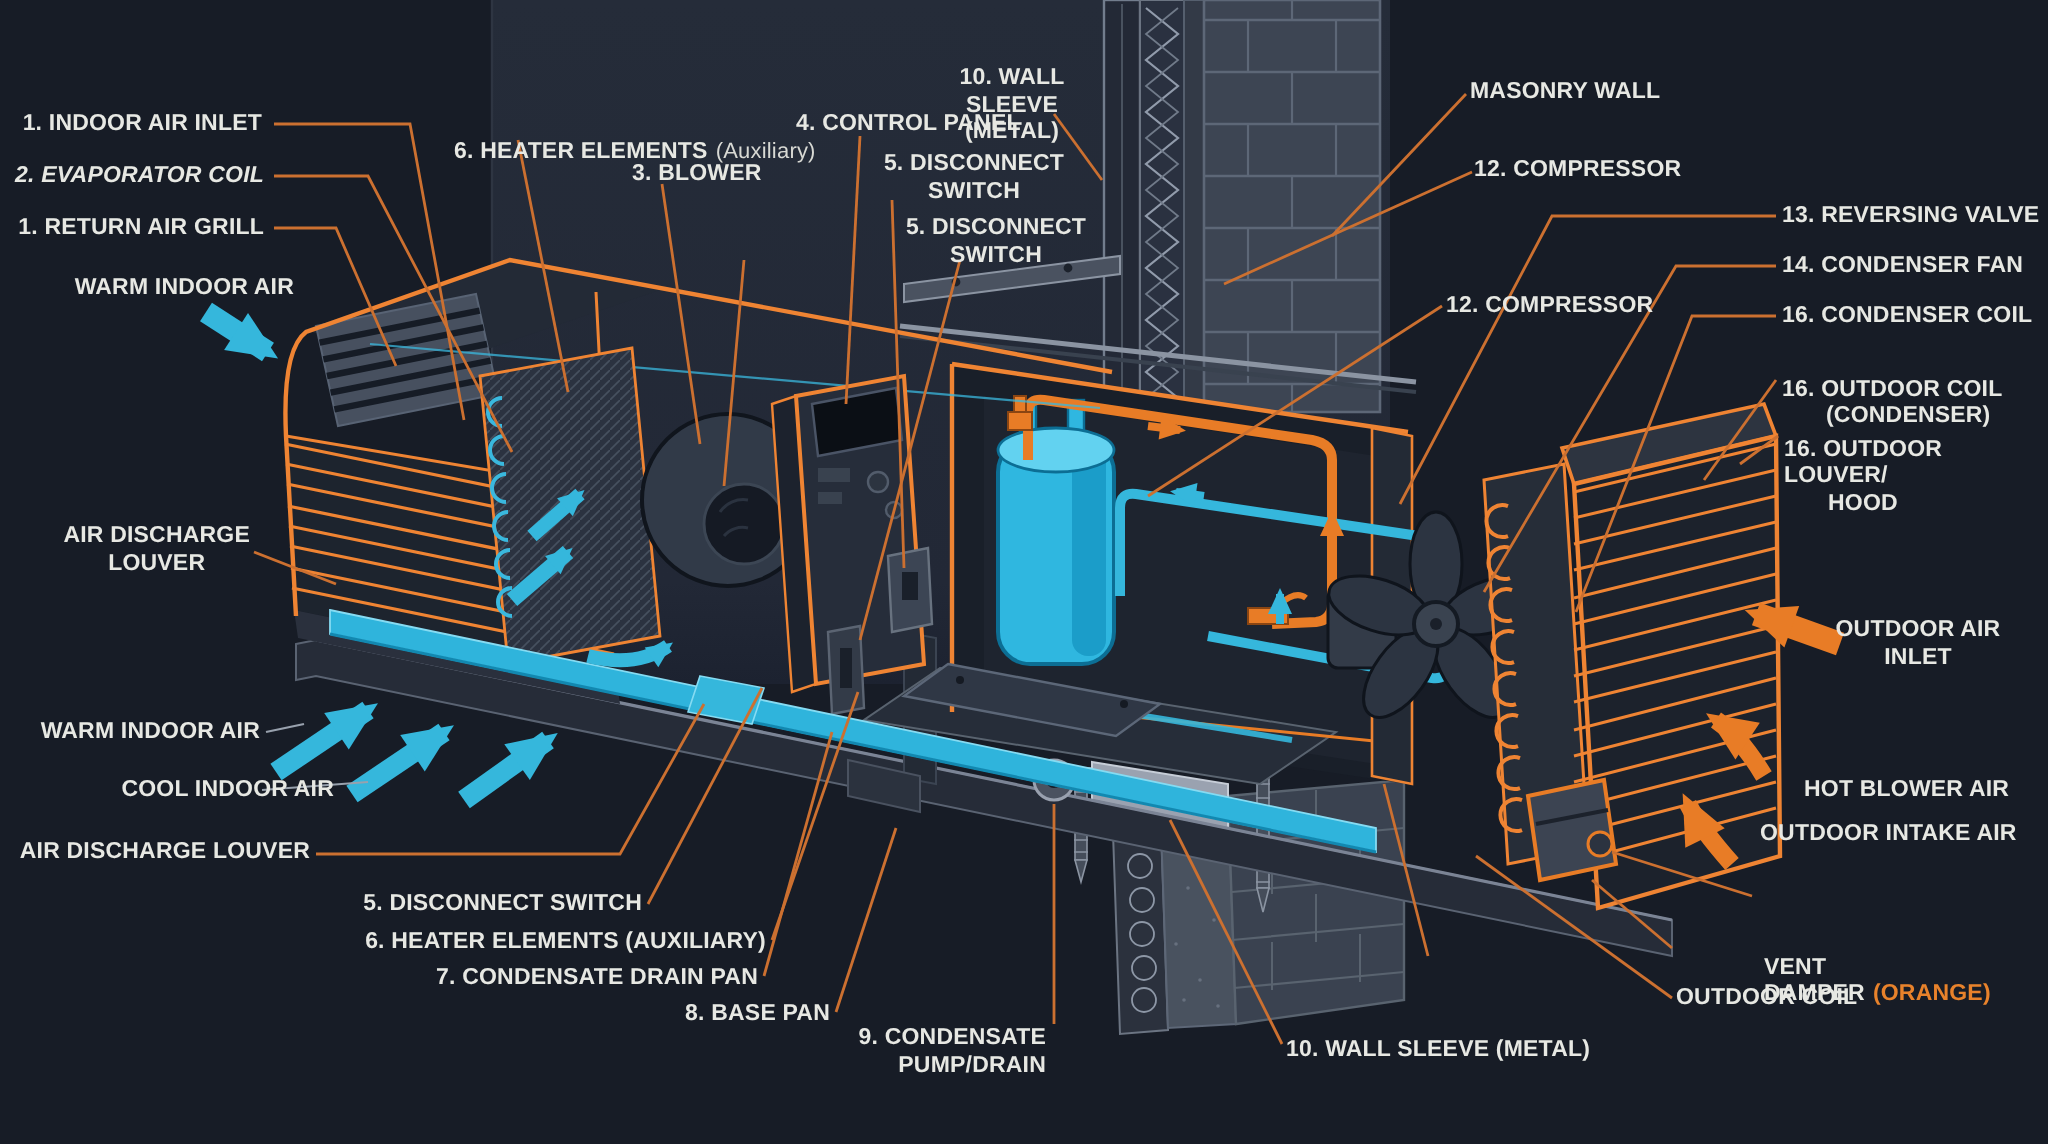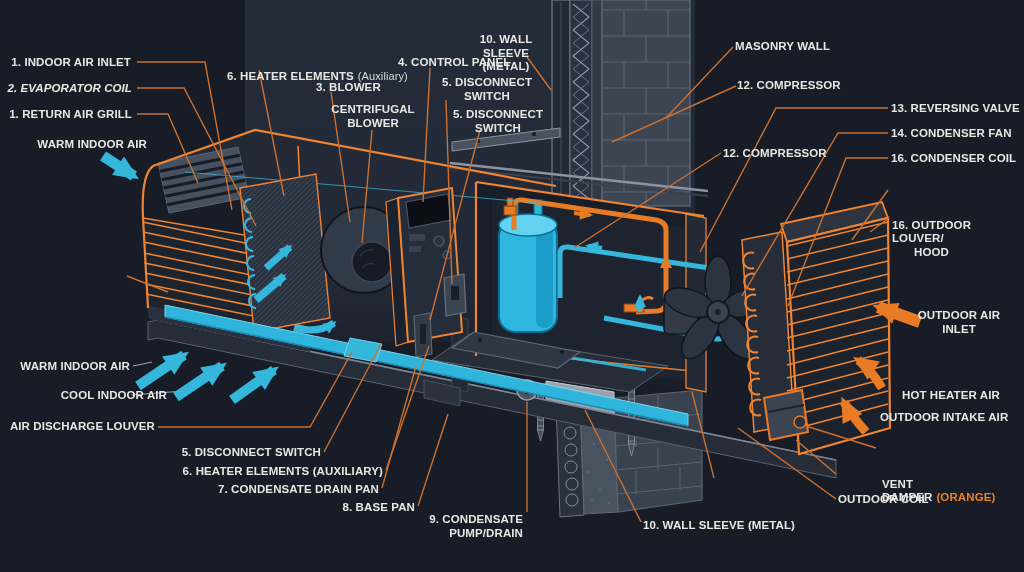--- a/index.html
+++ b/index.html
@@ -300,55 +300,59 @@
 
 <div class="lbl r" style="right:893px;top:56px;">1. INDOOR AIR INLET</div>
 <div class="lbl r" style="right:892px;top:82px;font-style:italic;">2. EVAPORATOR COIL</div>
 <div class="lbl r" style="right:892px;top:108px;">1. RETURN AIR GRILL</div>
 <div class="lbl r" style="right:877px;top:138px;">WARM INDOOR AIR</div>
 
 <div class="lbl" style="left:227px;top:56px;">
   <span>6. HEATER ELEMENTS</span><span class="suffix-thin">(Auxiliary)</span>
 </div>
 <div class="lbl" style="left:316px;top:81px;">3. BLOWER</div>
-<div class="lbl c" style="left:329px;width:88px;top:103px;">CENTRIFUGAL
-BLOWER</div>
 <div class="lbl" style="left:398px;top:56px;">4. CONTROL PANEL</div>
 <div class="lbl c" style="left:441px;width:92px;top:76px;">5. DISCONNECT
 SWITCH</div>
 <div class="lbl c" style="left:452px;width:92px;top:108px;">5. DISCONNECT
 SWITCH</div>
 <div class="lbl c" style="left:458px;width:96px;top:33px;">10. WALL SLEEVE
 (METAL)</div>
 
 <div class="lbl" style="left:735px;top:40px;">MASONRY WALL</div>
 <div class="lbl" style="left:737px;top:79px;">12. COMPRESSOR</div>
 <div class="lbl" style="left:891px;top:102px;">13. REVERSING VALVE</div>
 <div class="lbl" style="left:891px;top:127px;">14. CONDENSER FAN</div>
 <div class="lbl" style="left:723px;top:147px;">12. COMPRESSOR</div>
 <div class="lbl" style="left:891px;top:152px;">16. CONDENSER COIL</div>
+<div class="lbl" style="left:891px;top:175px;">
+  <span>16. OUTDOOR COIL</span>
+  <span class="ind">(CONDENSER)</span>
+</div>
 <div class="lbl" style="left:892px;top:205px;">
   <span>16. OUTDOOR LOUVER/</span>
   <span class="ind">HOOD</span>
 </div>
 
+<div class="lbl c" style="right:899px;top:262px;">AIR DISCHARGE
+LOUVER</div>
 <div class="lbl r" style="right:894px;top:360px;">WARM INDOOR AIR</div>
 <div class="lbl r" style="right:857px;top:389px;">COOL INDOOR AIR</div>
 <div class="lbl r" style="right:869px;top:420px;">AIR DISCHARGE LOUVER</div>
 
 <div class="lbl r" style="right:703px;top:446px;">5. DISCONNECT SWITCH</div>
 <div class="lbl r" style="right:641px;top:465px;">6. HEATER ELEMENTS (AUXILIARY)</div>
 <div class="lbl r" style="right:645px;top:483px;">7. CONDENSATE DRAIN PAN</div>
 <div class="lbl r" style="right:609px;top:501px;">8. BASE PAN</div>
 <div class="lbl r" style="right:501px;top:513px;">9. CONDENSATE
 PUMP/DRAIN</div>
 <div class="lbl" style="left:643px;top:519px;">10. WALL SLEEVE (METAL)</div>
 
 <div class="lbl c" style="left:917px;width:84px;top:309px;">OUTDOOR AIR
 INLET</div>
-<div class="lbl" style="left:902px;top:389px;">HOT HEATER AIR</div>
+<div class="lbl" style="left:902px;top:389px;">HOT BLOWER AIR</div>
 <div class="lbl" style="left:880px;top:411px;">OUTDOOR INTAKE AIR</div>
 <div class="lbl" style="left:838px;top:464px;margin-left:44px;">
   <span>VENT DAMPER</span><span class="suffix-orange">(ORANGE)</span>
 </div>
 <div class="lbl" style="left:838px;top:493px;">OUTDOOR COIL</div>
 
 </div>
 
 </body></html>

